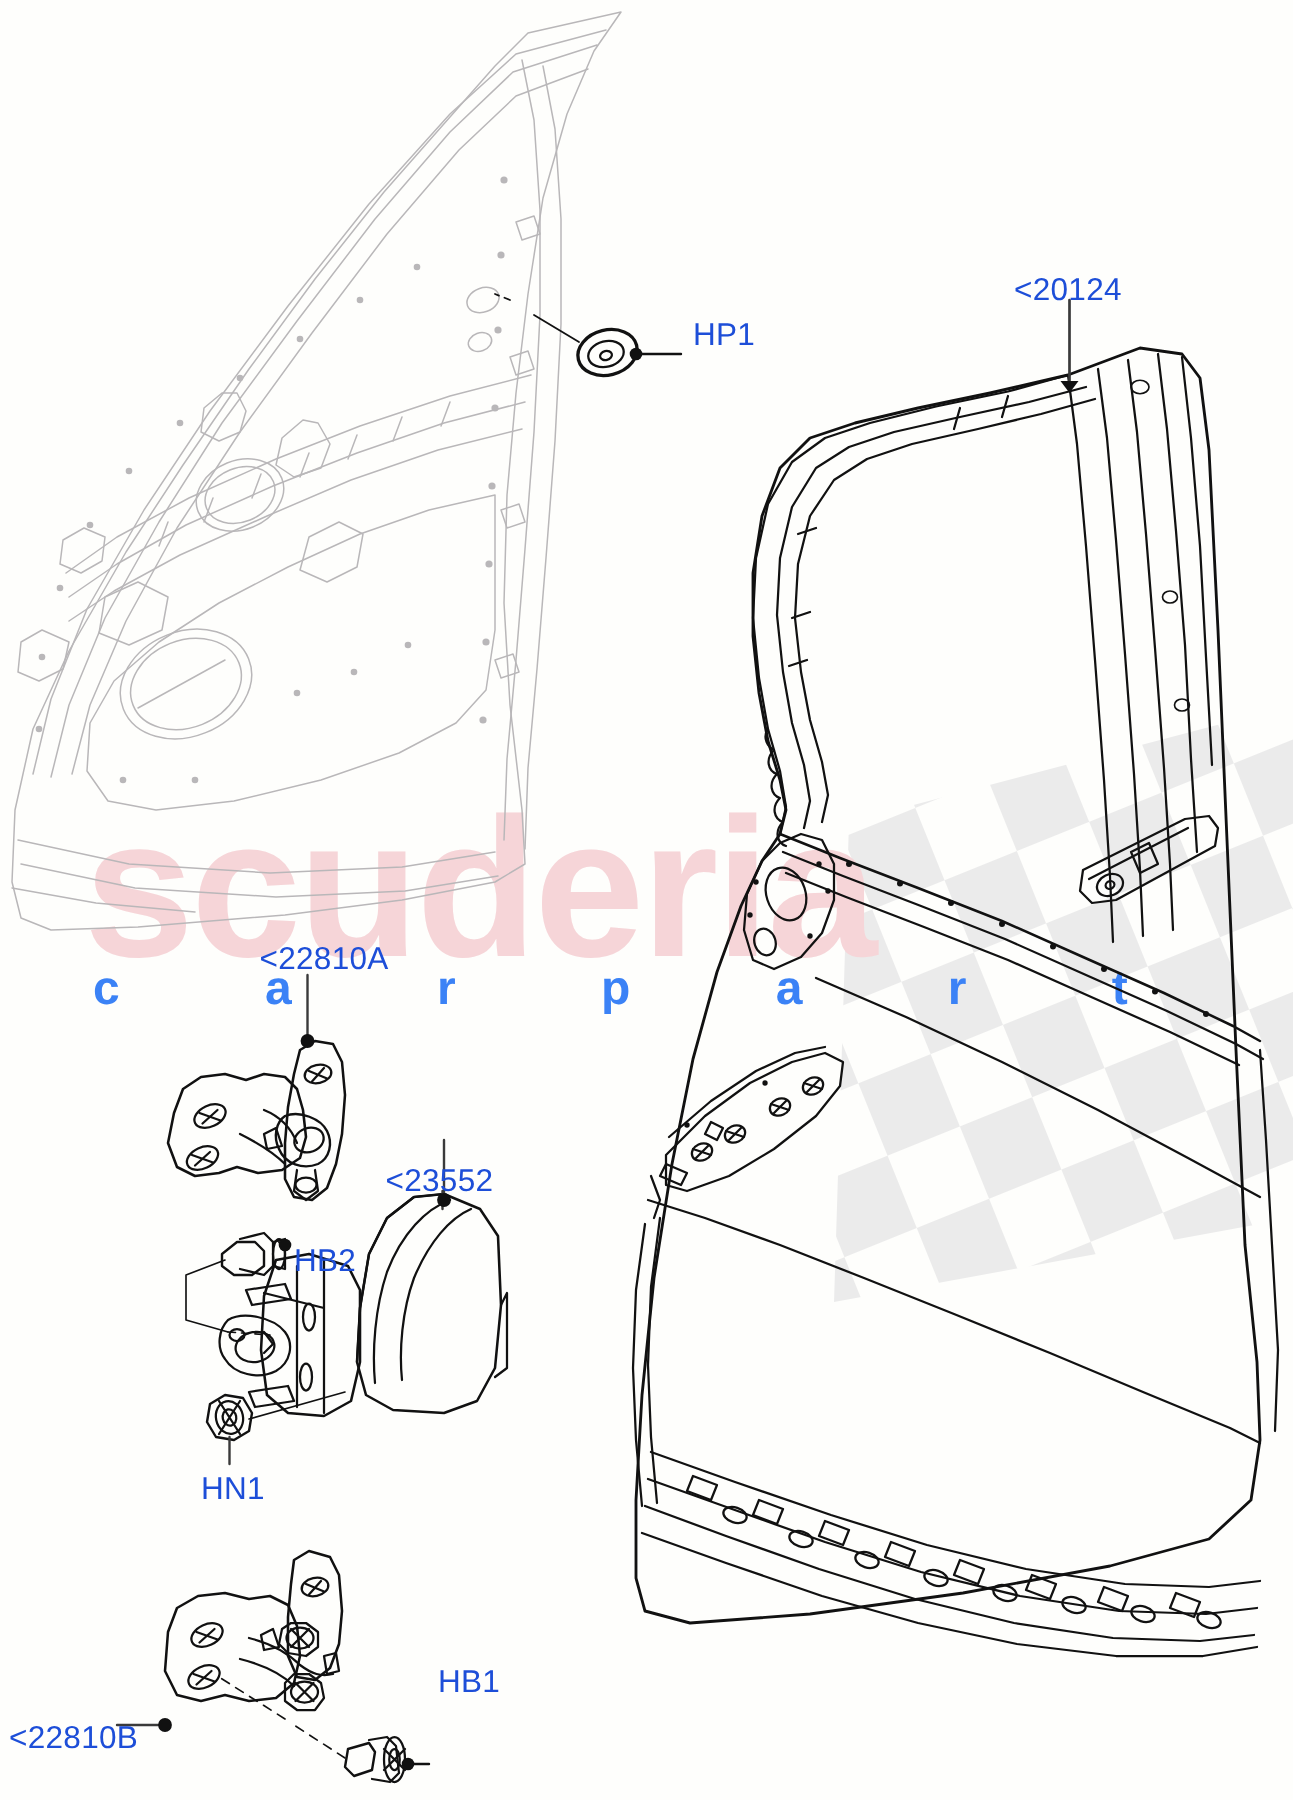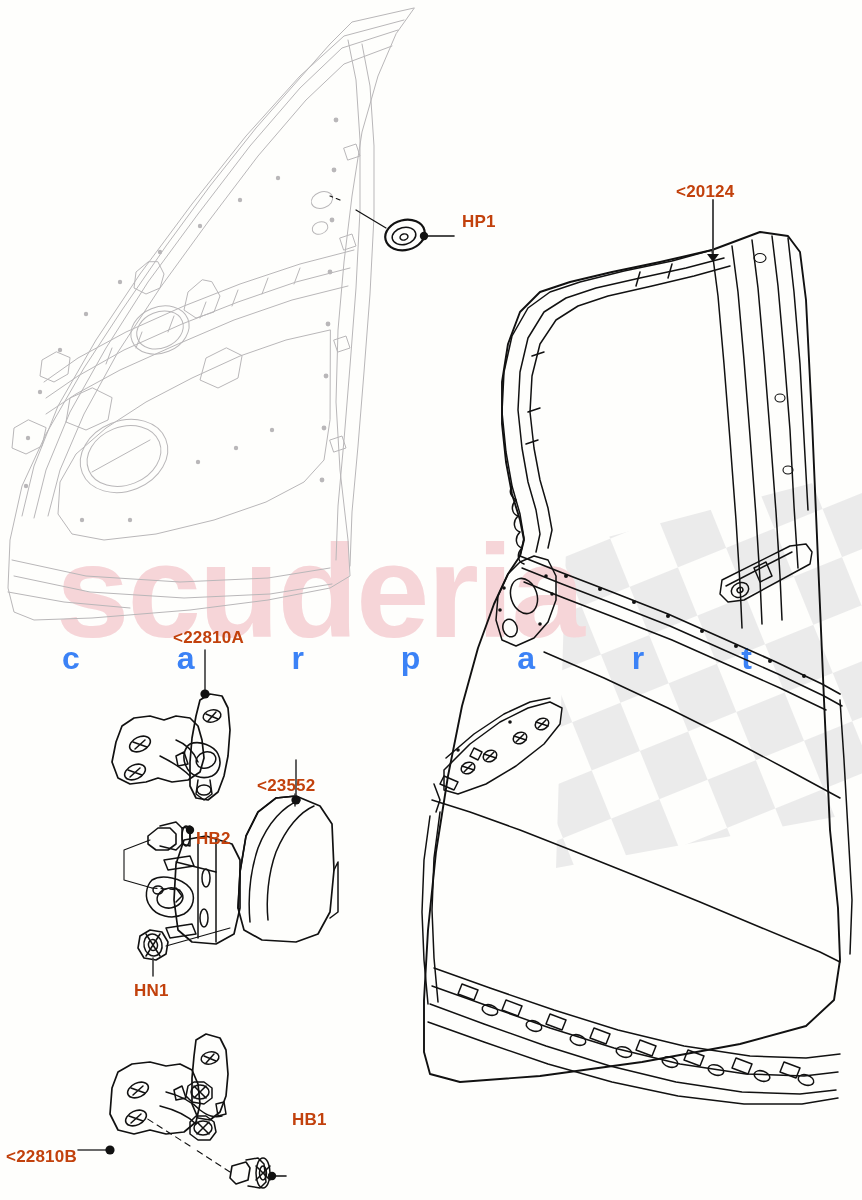--- a/index.html
+++ b/index.html
@@ -24,23 +24,23 @@
     color:#f6d5d8;
   }
   #wm-carpart{
     left:62px; top:640px;
     font-size:32px;
     letter-spacing:44px;
     color:#3b82f6;
   }
   .lbl{
     position:absolute;
-    color:#c2410c;
-    font-size:17px;
-    font-weight:bold;
+    color:#1d4ed8;
+    font-size:21px;
+    font-weight:normal;
     font-family:"Liberation Sans","DejaVu Sans",sans-serif;
     white-space:nowrap;
     letter-spacing:0.2px;
   }
 </style>
 </head>
 <body>
 
 <div id="stage">
 

